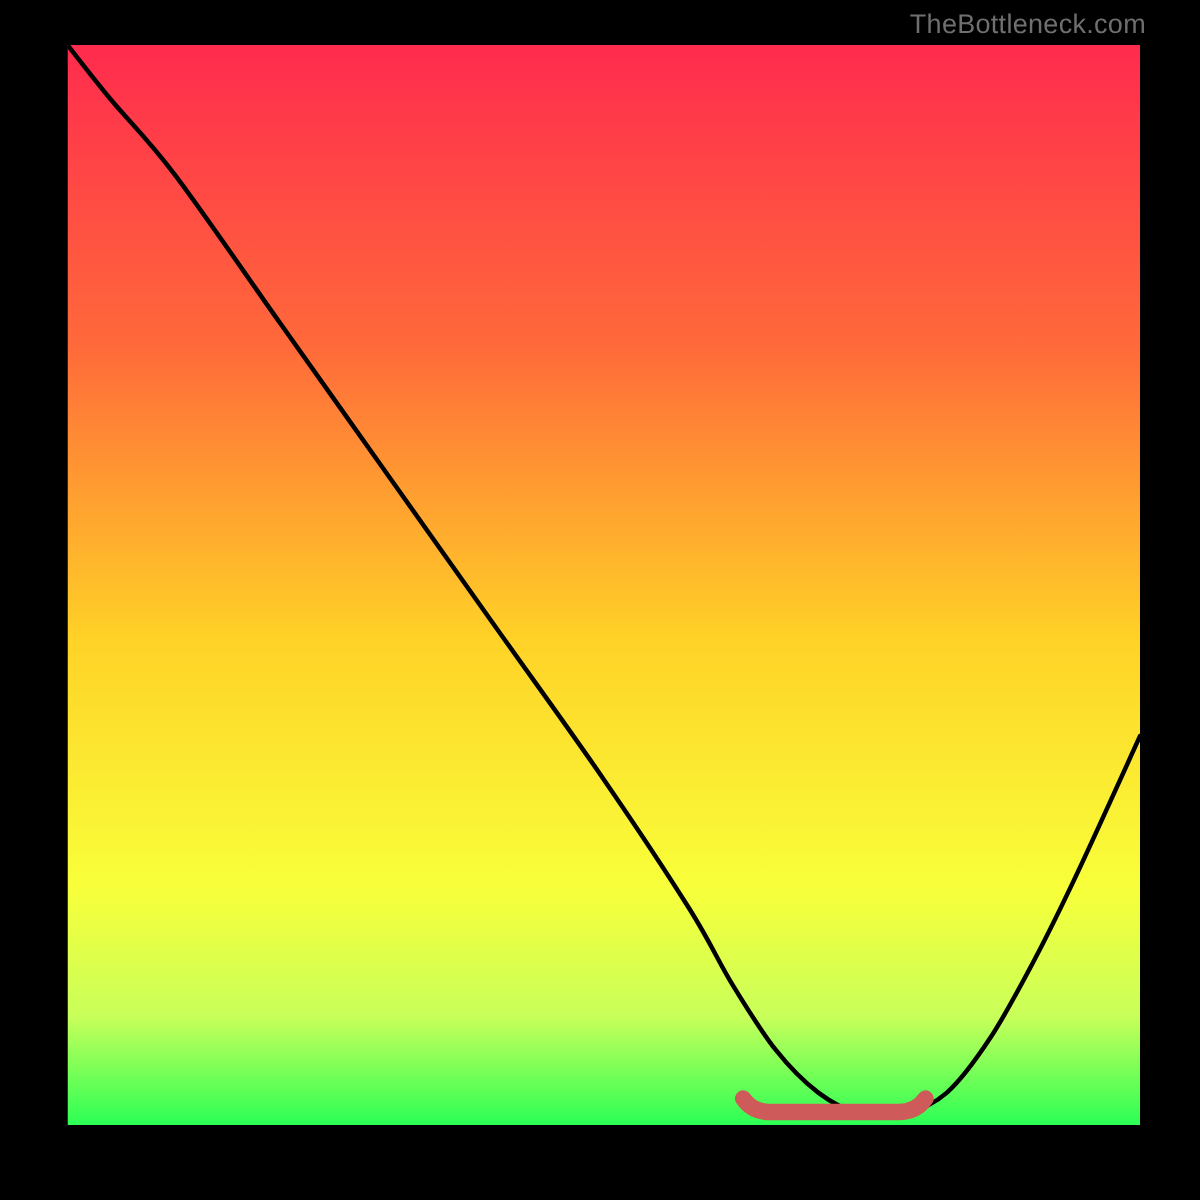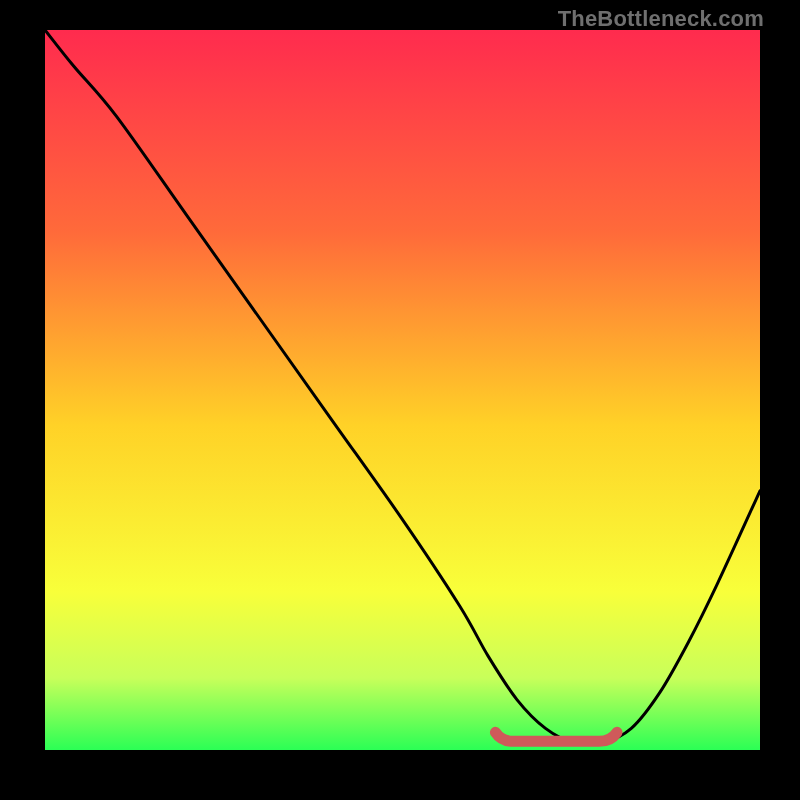--- a/index.html
+++ b/index.html
@@ -24,22 +24,22 @@
     left: 0;
     top: 0;
     width: 715px;
     height: 720px;
   }
   .watermark {
     position: absolute;
     top: 6px;
     right: 36px;
     color: #6f6f6f;
-    font-size: 22px;
-    font-weight: 700;
+    font-size: 18px;
+    font-weight: 400;
     letter-spacing: 0.2px;
   }
   svg { display: block; }
 </style>
 </head>
 <body>
 
 <div class="watermark">TheBottleneck.com</div>
 
 <div class="frame">

